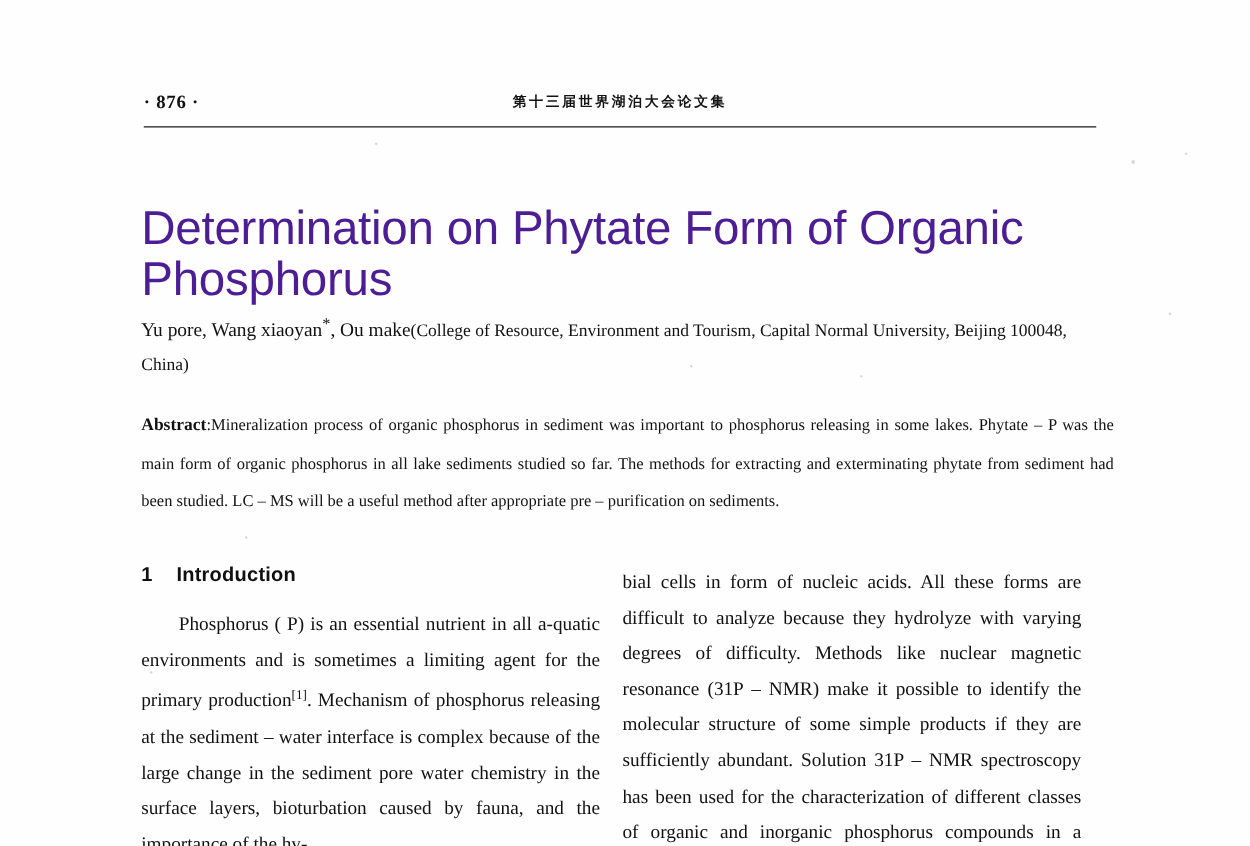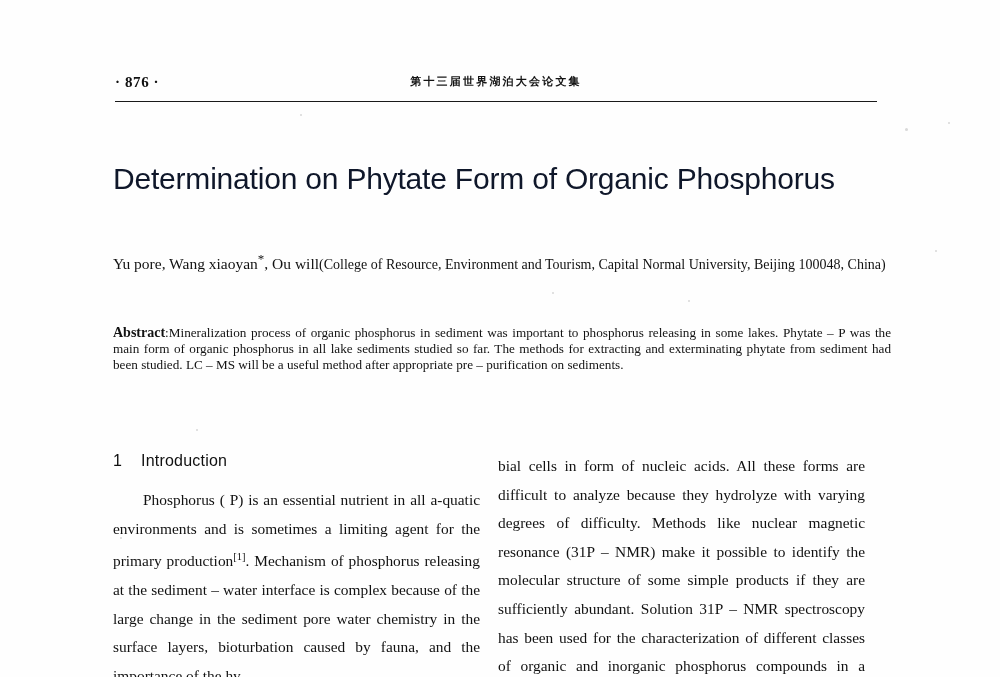--- a/index.html
+++ b/index.html
@@ -55,25 +55,25 @@
     height: 0;
     border-top: 1.6px solid #1a1a1a;
   }
   
   .doc-title {
     position: absolute;
     left: 113px;
     top: 138px;
     width: 790px;
     font-family: "Liberation Sans", sans-serif;
-    font-size: 30px;
+    font-size: 38px;
     font-weight: 400;
     line-height: 41px;
     letter-spacing: -0.2px;
-    color: #0f172a;
+    color: #4c1d95;
   }
   .doc-title .line2 { display: block; }
   
   .authors {
     position: absolute;
     left: 113px;
     top: 246px;
     width: 775px;
     font-family: "Liberation Serif", serif;
     font-size: 15.5px;
@@ -88,21 +88,21 @@
     vertical-align: super;
   }
   
   .abstract {
     position: absolute;
     left: 113px;
     top: 325px;
     width: 778px;
     font-family: "Liberation Serif", serif;
     font-size: 13.2px;
-    line-height: 16px;
+    line-height: 30px;
     text-align: justify;
     color: #121212;
   }
   .abstract .lbl,
   .keywords .lbl {
     font-weight: bold;
     font-size: 14px;
   }
   .keywords {
     position: absolute;
@@ -128,21 +128,21 @@
     width: 367px;
     height: 225px;
     overflow: hidden;
   }
   .col-left  { left: 0; }
   .col-right { left: 385px; }
 
   .sec-head {
     font-family: "Liberation Sans", sans-serif;
     font-size: 16px;
-    font-weight: normal;
+    font-weight: bold;
     color: #101010;
     margin: 0 0 16px 0;
     letter-spacing: 0.2px;
   }
   .sec-head .num { margin-right: 19px; }
 
   .body-par {
     margin: 0;
     font-family: "Liberation Serif", serif;
     font-size: 15.4px;
@@ -171,21 +171,21 @@
   <div class="header-row">
     <span class="folio">· 876 ·</span>
     <span class="running-title">第十三届世界湖泊大会论文集</span>
   </div>
   <div class="header-rule"></div>
 
   <h1 class="doc-title">
     <span>Determination on Phytate Form of Organic Phosphorus</span>
   </h1>
 
-  <div class="authors"><span>Yu pore, Wang xiaoyan</span><sup class="star">*</sup><span>, Ou will</span><span class="affil">(College of Resource, Environment and Tourism, Capital Normal University, Beijing 100048, China)</span></div>
+  <div class="authors"><span>Yu pore, Wang xiaoyan</span><sup class="star">*</sup><span>, Ou make</span><span class="affil">(College of Resource, Environment and Tourism, Capital Normal University, Beijing 100048, China)</span></div>
 
   <div class="abstract"><span class="lbl">Abstract</span><span>:</span><span>Mineralization process of organic phosphorus in sediment was important to phosphorus releasing in some lakes. Phytate – P was the main form of organic phosphorus in all lake sediments studied so far. The methods for extracting and exterminating phytate from sediment had been studied. LC – MS will be a useful method after appropriate pre – purification on sediments.</span></div>
 
 
   <div class="columns">
 
     <div class="col col-left">
       <h2 class="sec-head">
         <span class="num">1</span><span>Introduction</span>
       </h2>

